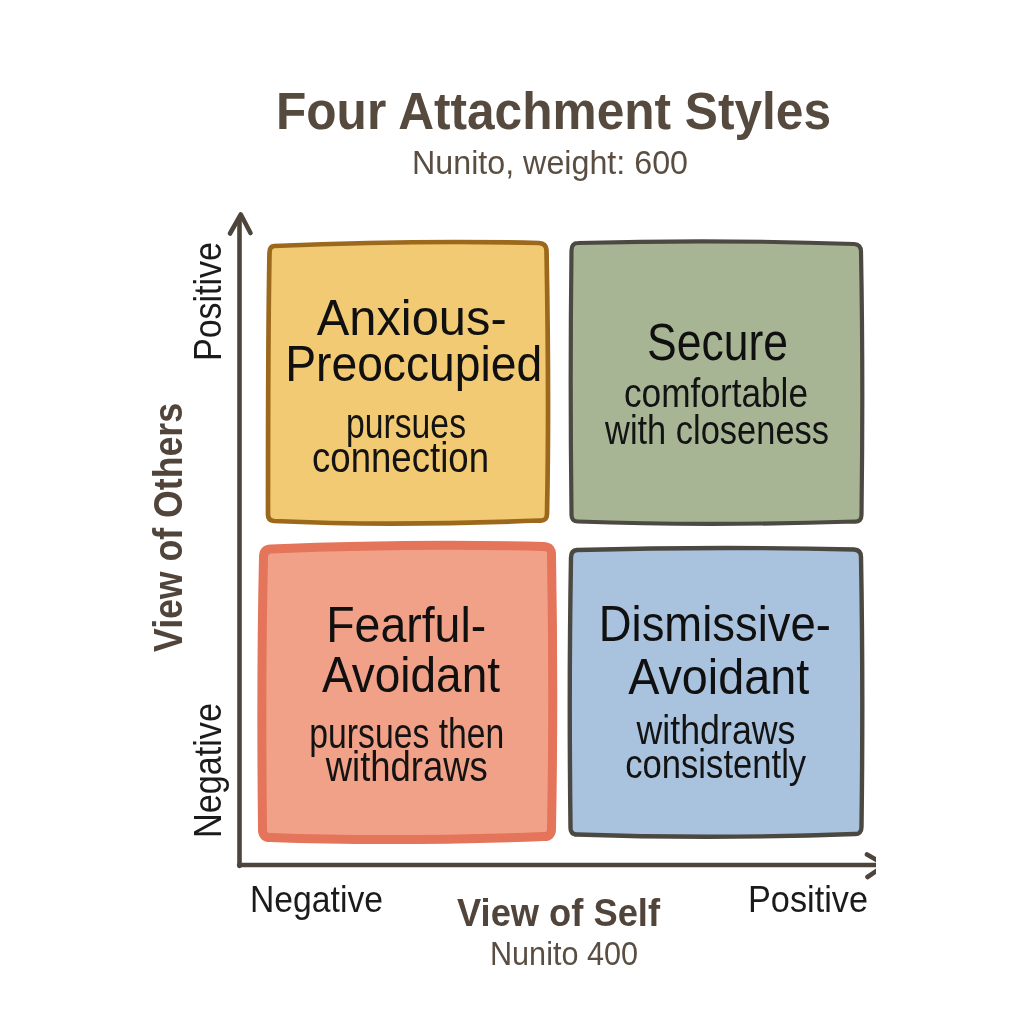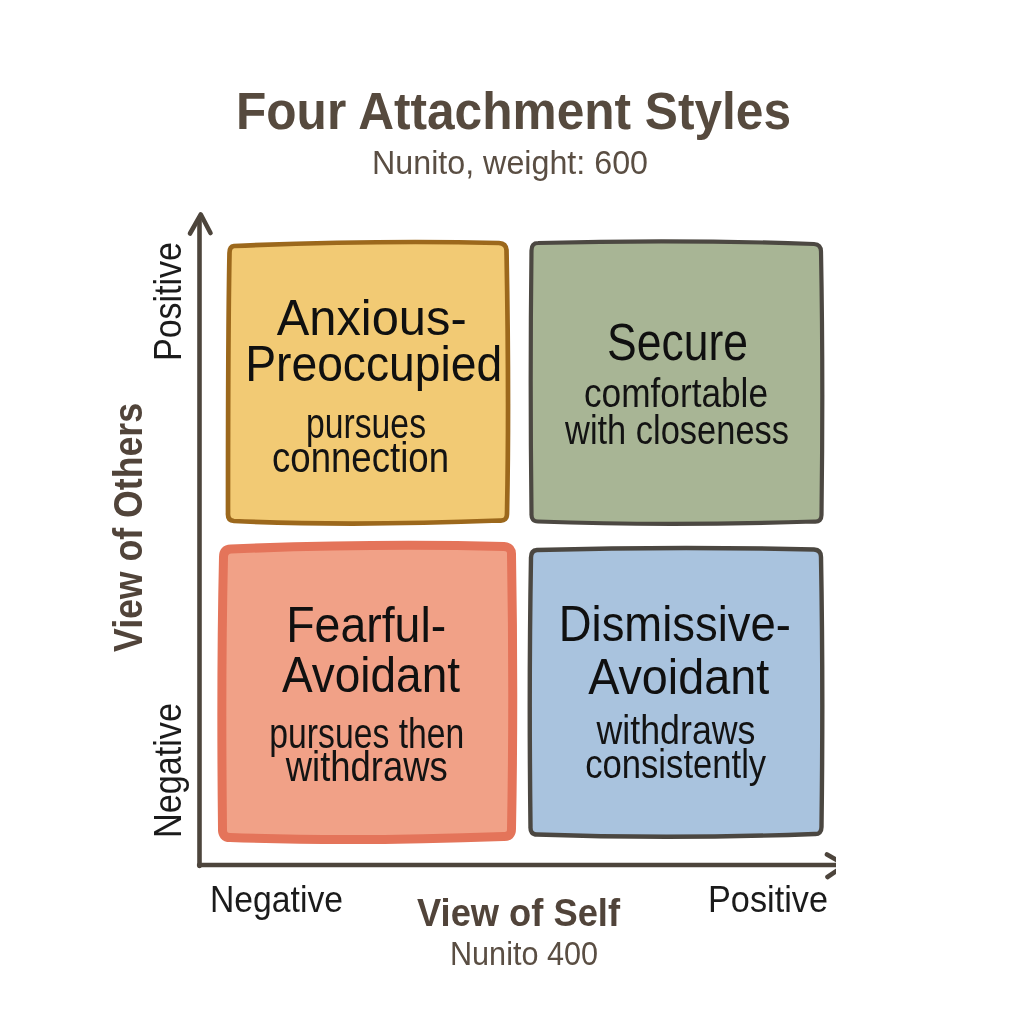--- a/index.html
+++ b/index.html
@@ -1,16 +1,16 @@
 <!DOCTYPE html>
 <html><head>
 <meta charset="utf-8">
 <style>
   html,body{margin:0;padding:0;background:#ffffff;}
-  .page{width:836px;height:1024px;position:relative;overflow:hidden;background:#ffffff;}
+  .page{width:836px;height:1024px;position:relative;overflow:hidden;background:#ffffff;margin-left:40px;}
   text{font-family:"Liberation Sans", sans-serif;}
 </style>
 </head>
 <body>
 <div class="page">
 <svg width="1024" height="1024" viewBox="0 0 1024 1024" xmlns="http://www.w3.org/2000/svg">
 
   <text x="513.5" y="128.5" font-size="51" font-weight="bold" fill="#564a3e" text-anchor="middle" textLength="555" lengthAdjust="spacingAndGlyphs">Four Attachment Styles</text>
   <text x="510" y="174" font-size="34" fill="#5a4e43" text-anchor="middle" textLength="276" lengthAdjust="spacingAndGlyphs">Nunito, weight: 600</text>
 

